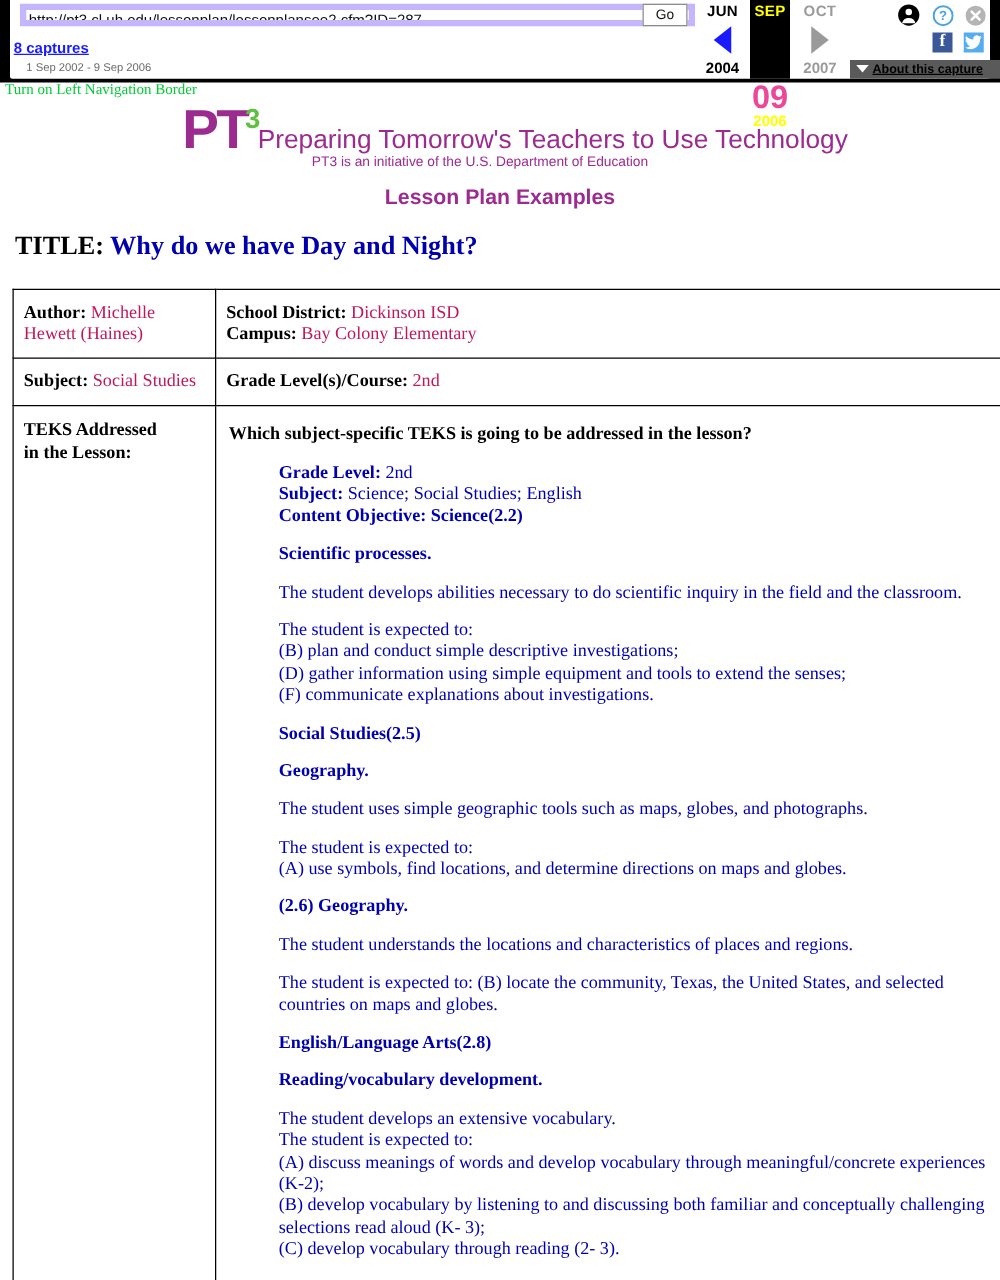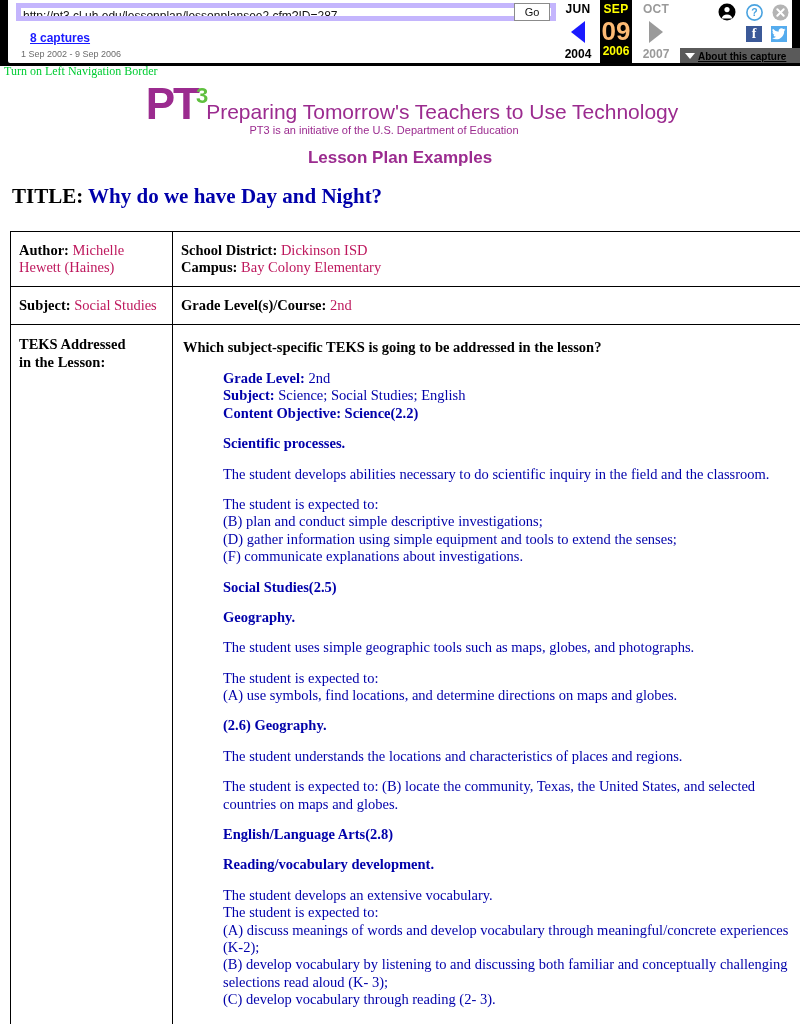--- a/index.html
+++ b/index.html
@@ -41,21 +41,21 @@
   #wm-go {
     position: absolute; left: 506px; top: 3px;
     width: 36px; height: 18px;
     border: 1px solid #8b8b8b;
     background: #fff;
     font-family: "Liberation Sans", "DejaVu Sans", sans-serif;
     font-size: 11px; color: #111;
     text-align: center; line-height: 16px;
   }
   #wm-captures {
-    position: absolute; left: 22px; top: 31px;
+    position: absolute; left: 3px; top: 31px;
     font-family: "Liberation Sans", "DejaVu Sans", sans-serif;
     font-size: 12px; font-weight: bold;
     color: #1a1aff; text-decoration: underline;
     white-space: nowrap;
   }
   #wm-range {
     position: absolute; left: 13px; top: 49px;
     font-family: "Liberation Sans", "DejaVu Sans", sans-serif;
     font-size: 9px; color: #6b6b6b; white-space: nowrap;
   }
@@ -66,21 +66,21 @@
   #wm-prevcol { left: 548px; top: 0px; width: 44px; height: 63px; }
   #wm-curcol  { left: 592px; top: 0px; width: 32px; height: 63px; background:#000; }
   #wm-nextcol { left: 624px; top: 0px; width: 48px; height: 63px; }
 
   .wm-mon { font-size: 12px; font-weight: bold; line-height: 18px; letter-spacing: .3px; }
   .wm-yr  { font-size: 12px; font-weight: bold; line-height: 14px; }
   #wm-prevcol .wm-mon, #wm-prevcol .wm-yr { color: #000; }
   #wm-nextcol .wm-mon, #wm-nextcol .wm-yr { color: #9a9a9a; }
   #wm-curcol  .wm-mon { color: #ffff00; font-size: 12px; }
   #wm-curcol  .wm-yr  { color: #ffff00; }
-  #wm-curcol  .wm-day { color: #fdba74; font-size: 26px; font-weight: bold; line-height: 26px; }
+  #wm-curcol  .wm-day { color: #ec4899; font-size: 26px; font-weight: bold; line-height: 26px; margin-top: 46px; }
 
   .arrow-l { width:0;height:0;border-top:11px solid transparent;border-bottom:11px solid transparent;
              border-right:14px solid #1a1aff; margin: 3px auto 4px auto; }
   .arrow-r { width:0;height:0;border-top:11px solid transparent;border-bottom:11px solid transparent;
              border-left:14px solid #9a9a9a; margin: 3px auto 4px auto; }
 
   
   #wm-icons { position: absolute; left: 700px; top: 0px; width: 92px; height: 63px; }
   .ic { position: absolute; }
   #ic-user { left: 10px; top: 3px; width: 18px; height: 18px; }

